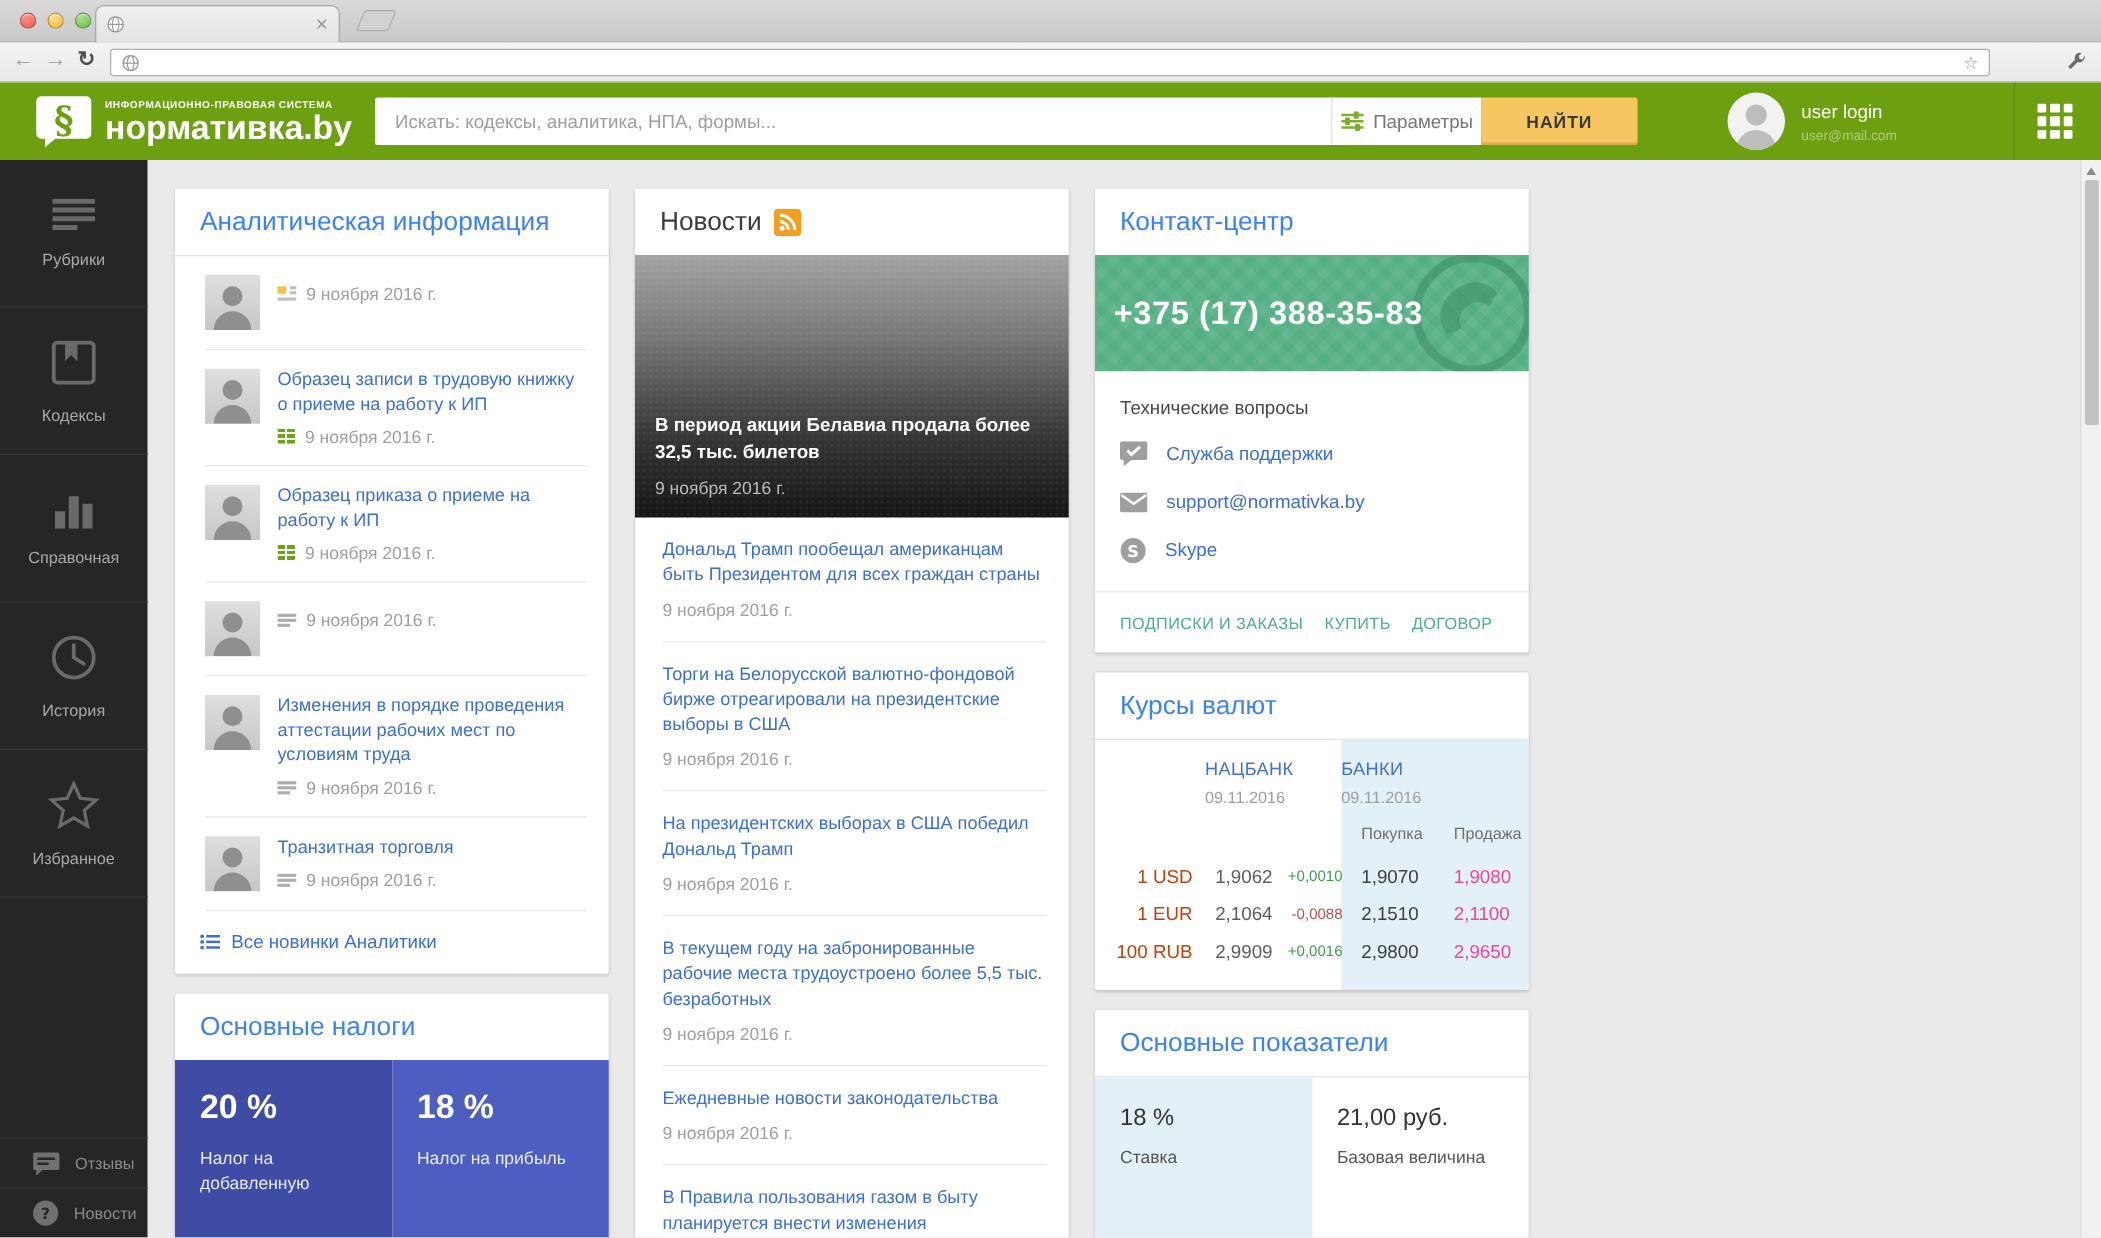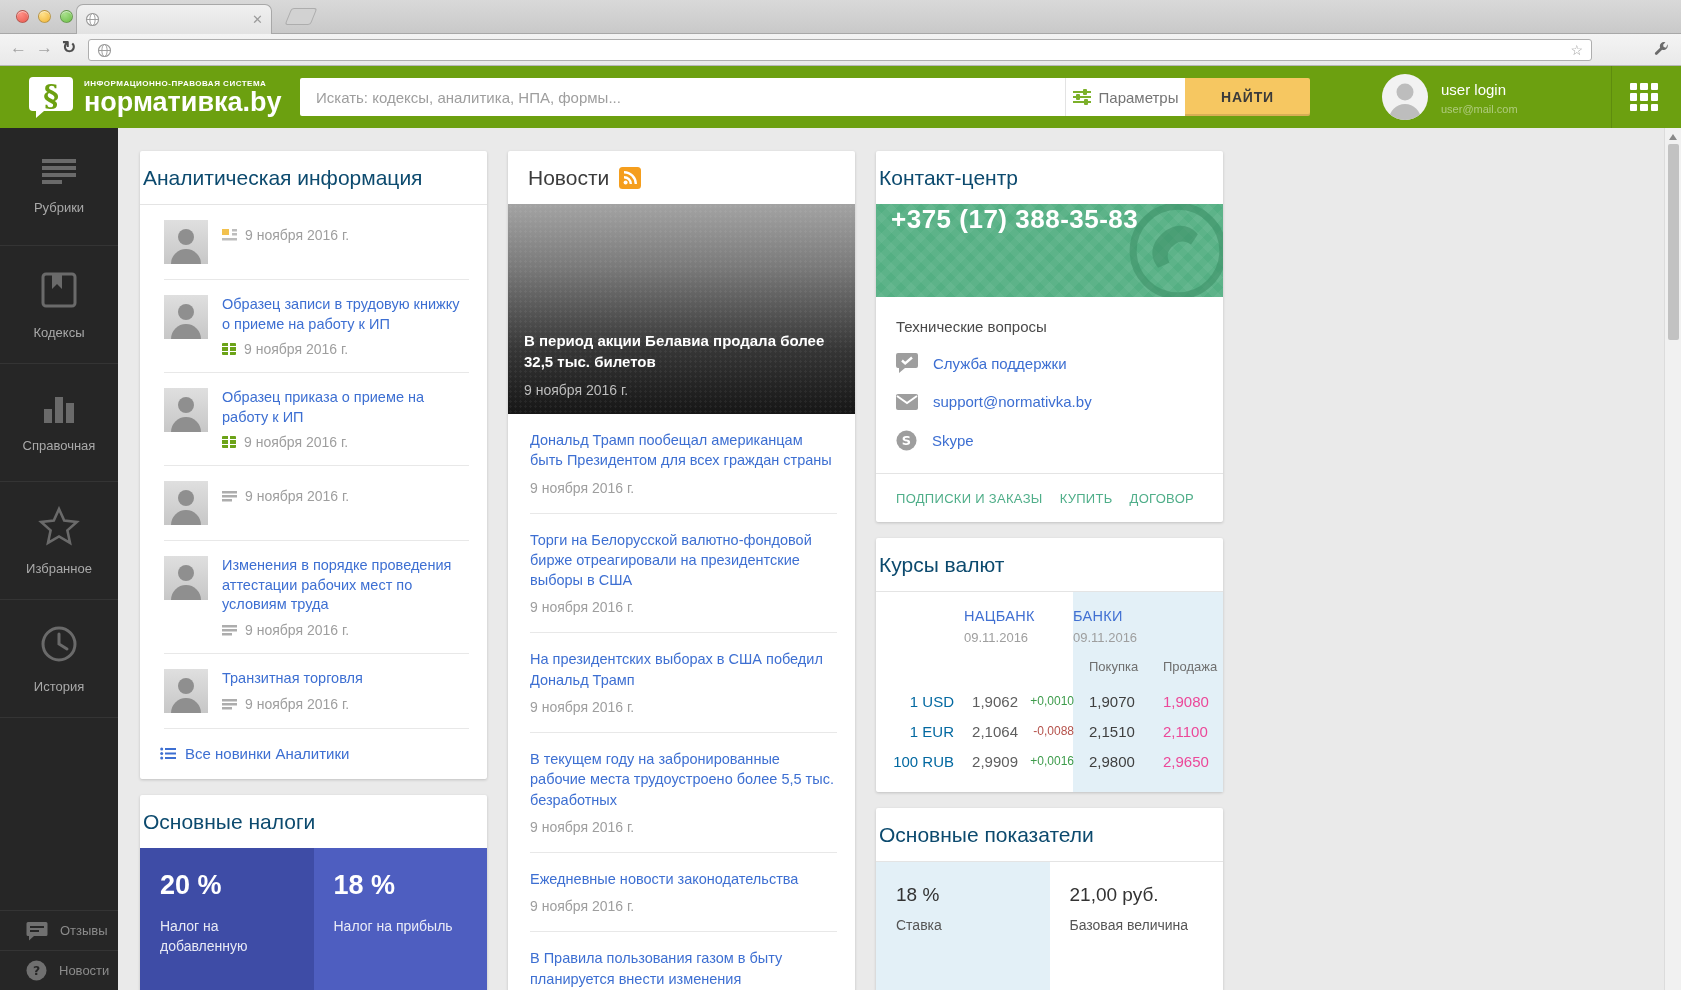--- a/index.html
+++ b/index.html
@@ -49,21 +49,21 @@
   .sidebar { width:118px; background:#262626; flex-shrink:0; display:flex; flex-direction:column; }
   .side-item { height:118px; border-bottom:1px solid #343434; display:flex; flex-direction:column; align-items:center; justify-content:center; gap:15px; cursor:pointer; }
   .side-label { color:#A9A9A9; font-size:13px; }
   .side-spacer { flex:1; }
   .side-foot { height:40px; border-top:1px solid #343434; display:flex; align-items:center; padding-left:26px; gap:12px; cursor:pointer; }
   .side-foot .side-label { color:#8B8B8B; }
 
   .content { flex:1; padding:23px 0 0 22px; display:flex; gap:21px; align-items:flex-start; overflow:hidden; }
   .col { width:347px; flex-shrink:0; display:flex; flex-direction:column; gap:16px; }
   .card { background:#fff; border-radius:2px; box-shadow:0 1px 3px rgba(0,0,0,.18); width:347px; }
-  .card-header { padding:15px 3px 14px; font-size:21px; color:#0c4a6e; }
+  .card-header { padding:15px 20px 14px; font-size:21px; color:#3b82f6; }
   .card-header.bordered { border-bottom:1px solid #E4E4E4; }
 
   
   .an-item { display:flex; gap:14px; padding:15px 18px 15px 24px; }
   .an-sep { height:1px; background:#E8E8E8; margin:0 18px 0 24px; }
   .an-avatar { width:44px; height:44px; flex-shrink:0; background:linear-gradient(#DFDFDF,#C7C7C7); overflow:hidden; }
   .an-title { color:#3D6FD2; font-size:14.5px; line-height:1.35; cursor:pointer; }
   .an-meta { margin-top:7px; display:flex; align-items:center; gap:8px; color:#9E9E9E; font-size:14px; }
   .dicon { width:15px; height:12px; flex-shrink:0; background-repeat:no-repeat; display:inline-block; }
   .dicon[data-icon="lines-icon"] { background-image:linear-gradient(#ADADAD,#ADADAD),linear-gradient(#ADADAD,#ADADAD),linear-gradient(#ADADAD,#ADADAD); background-size:15px 2.5px,15px 2.5px,10px 2.5px; background-position:0 1px,0 5px,0 9px; }
@@ -84,42 +84,42 @@
   .news-header { padding:15px 20px 14px; font-size:21px; color:#3C3C3C; display:flex; align-items:center; gap:10px; }
   .news-feature { height:210px; position:relative; background-image:radial-gradient(rgba(255,255,255,.05) 1px, transparent 1.4px),linear-gradient(180deg,#A3A3A3 0%,#7A7A7A 30%,#353535 70%,#161616 100%); background-size:5px 5px,100% 100%; display:flex; flex-direction:column; justify-content:flex-end; padding:0 16px 12px; cursor:pointer; }
   .news-feature-title { color:#fff; font-size:15px; font-weight:bold; line-height:1.45; }
   .news-feature-date { color:#BDBDBD; font-size:14px; margin:9px 0 4px; }
   .news-item { padding:16px 20px 17px 22px; }
   .news-sep { height:1px; background:#E8E8E8; margin:0 18px 0 22px; }
   .news-title { color:#3D6FD2; font-size:14.5px; line-height:1.4; cursor:pointer; }
   .news-date { color:#9E9E9E; font-size:14px; margin-top:9px; }
 
   
-  .contact-banner { height:93px; background-color:#54AF83; background-image:repeating-linear-gradient(45deg,rgba(255,255,255,.05) 0 7px,transparent 7px 14px),repeating-linear-gradient(-45deg,rgba(255,255,255,.05) 0 7px,transparent 7px 14px); position:relative; display:flex; align-items:flex-start; padding-left:15px; overflow:hidden; }
+  .contact-banner { height:93px; background-color:#54AF83; background-image:repeating-linear-gradient(45deg,rgba(255,255,255,.05) 0 7px,transparent 7px 14px),repeating-linear-gradient(-45deg,rgba(255,255,255,.05) 0 7px,transparent 7px 14px); position:relative; display:flex; align-items:center; padding-left:15px; overflow:hidden; }
   .contact-phone { color:#fff; font-size:26px; font-weight:bold; letter-spacing:.5px; position:relative; z-index:1; }
   .phone-watermark { position:absolute; right:-14px; top:-12px; opacity:.55; }
   .contact-section { padding:21px 20px 8px; font-size:15px; color:#4A4A4A; }
   .contact-row { display:flex; align-items:center; gap:15px; padding:10px 20px; cursor:pointer; }
   .contact-link { color:#3D6FD2; font-size:15px; }
   .contact-footer { border-top:1px solid #E4E4E4; margin-top:12px; padding:17px 20px 16px; display:flex; gap:17px; }
   .contact-footer span { color:#4FAE89; font-size:13px; letter-spacing:.3px; cursor:pointer; white-space:nowrap; }
 
   
   .curr-table { position:relative; padding:16px 0 16px; }
   .bank-bg { position:absolute; top:0; bottom:0; right:0; width:150px; background:#E3F0F7; }
   .curr-head { position:relative; display:flex; }
   .nat-block { margin-left:88px; width:109px; }
   .bank-block {}
   .curr-bank-name { color:#4170D2; font-size:14.5px; letter-spacing:.3px; }
   .curr-date { color:#9E9E9E; font-size:13px; margin-top:6px; }
   .curr-subhead { position:relative; display:flex; margin:14px 0 12px; }
   .sub-buy { margin-left:213px; width:74px; color:#6F6F6F; font-size:13px; }
   .sub-sell { color:#6F6F6F; font-size:13px; }
   .curr-row { position:relative; display:flex; align-items:center; height:30px; font-size:15px; }
-  .c-unit { width:78px; text-align:right; color:#0369a1; }
+  .c-unit { width:78px; text-align:right; color:#c2410c; }
   .c-rate { width:60px; text-align:right; color:#5E5E5E; margin-left:4px; }
   .c-delta { width:52px; text-align:right; font-size:12px; margin-left:4px; }
   .c-delta[data-dir="up"] { color:#3E9C4C; }
   .c-delta[data-dir="down"] { color:#B5524B; }
   .c-buy { margin-left:15px; width:74px; color:#3F3F3F; }
   .c-sell { width:60px; color:#ec4899; }
 
   
   .ind-tiles { display:flex; }
   .ind-tile { width:173.5px; height:130px; padding:22px 20px; }
@@ -266,34 +266,34 @@
               <rect x="4" y="16" width="8" height="14"></rect>
               <rect x="15" y="4" width="8" height="26"></rect>
               <rect x="26" y="10" width="8" height="20"></rect>
             </g>
           </svg>
       </span>
       <span class="side-label">Справочная</span>
     </div>
     <div class="side-item">
       <span>
-        <svg width="42" height="40" viewBox="0 0 42 40">
-            <path d="M21 3l5.2 11.6 12.6 1.3-9.4 8.5 2.6 12.4L21 30.4 10 36.8l2.6-12.4-9.4-8.5 12.6-1.3z" fill="none" stroke="#6A6A6A" stroke-width="2.6"></path>
-          </svg>
-      </span>
-      <span class="side-label">Избранное</span>
-    </div>
-    <div class="side-item">
-      <span>
         <svg width="40" height="40" viewBox="0 0 40 40">
             <circle cx="20" cy="20" r="16" fill="none" stroke="#6A6A6A" stroke-width="3"></circle>
             <path d="M20 10v10l8 5" fill="none" stroke="#6A6A6A" stroke-width="3" stroke-linecap="round"></path>
           </svg>
       </span>
       <span class="side-label">История</span>
+    </div>
+    <div class="side-item">
+      <span>
+        <svg width="42" height="40" viewBox="0 0 42 40">
+            <path d="M21 3l5.2 11.6 12.6 1.3-9.4 8.5 2.6 12.4L21 30.4 10 36.8l2.6-12.4-9.4-8.5 12.6-1.3z" fill="none" stroke="#6A6A6A" stroke-width="2.6"></path>
+          </svg>
+      </span>
+      <span class="side-label">Избранное</span>
     </div>
     <div class="side-spacer"></div>
     <div class="side-foot">
       <span>
         <svg width="22" height="20" viewBox="0 0 22 20">
             <path d="M2 1h18a1.5 1.5 0 0 1 1.5 1.5v11A1.5 1.5 0 0 1 20 15H8l-5 4.5V15H2A1.5 1.5 0 0 1 .5 13.5v-11A1.5 1.5 0 0 1 2 1z" fill="#707070"></path>
             <rect x="4" y="5" width="14" height="2" fill="#262626"></rect>
             <rect x="4" y="9" width="9" height="2" fill="#262626"></rect>
           </svg>
       </span>

